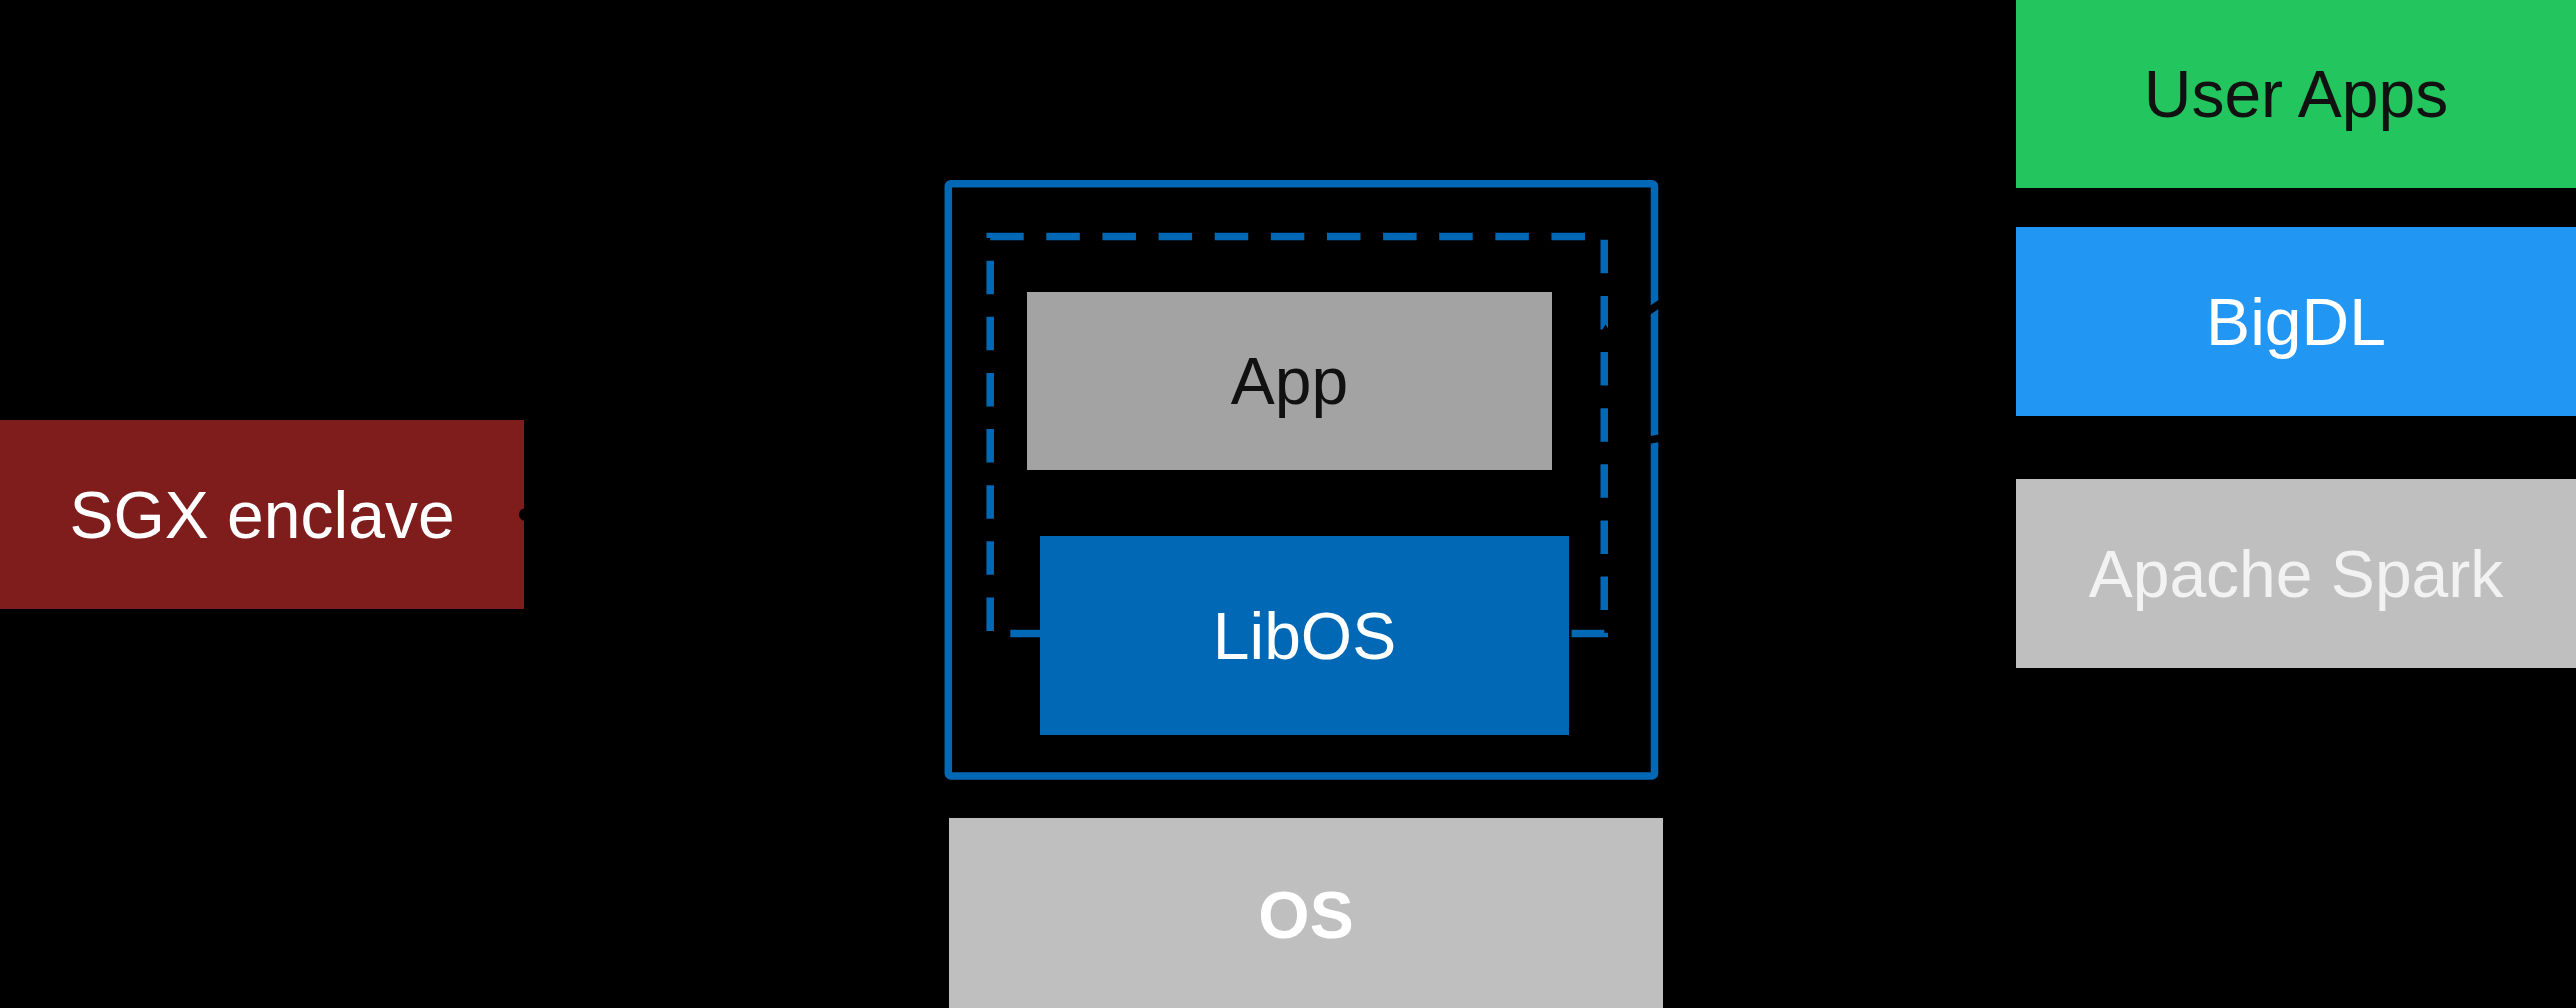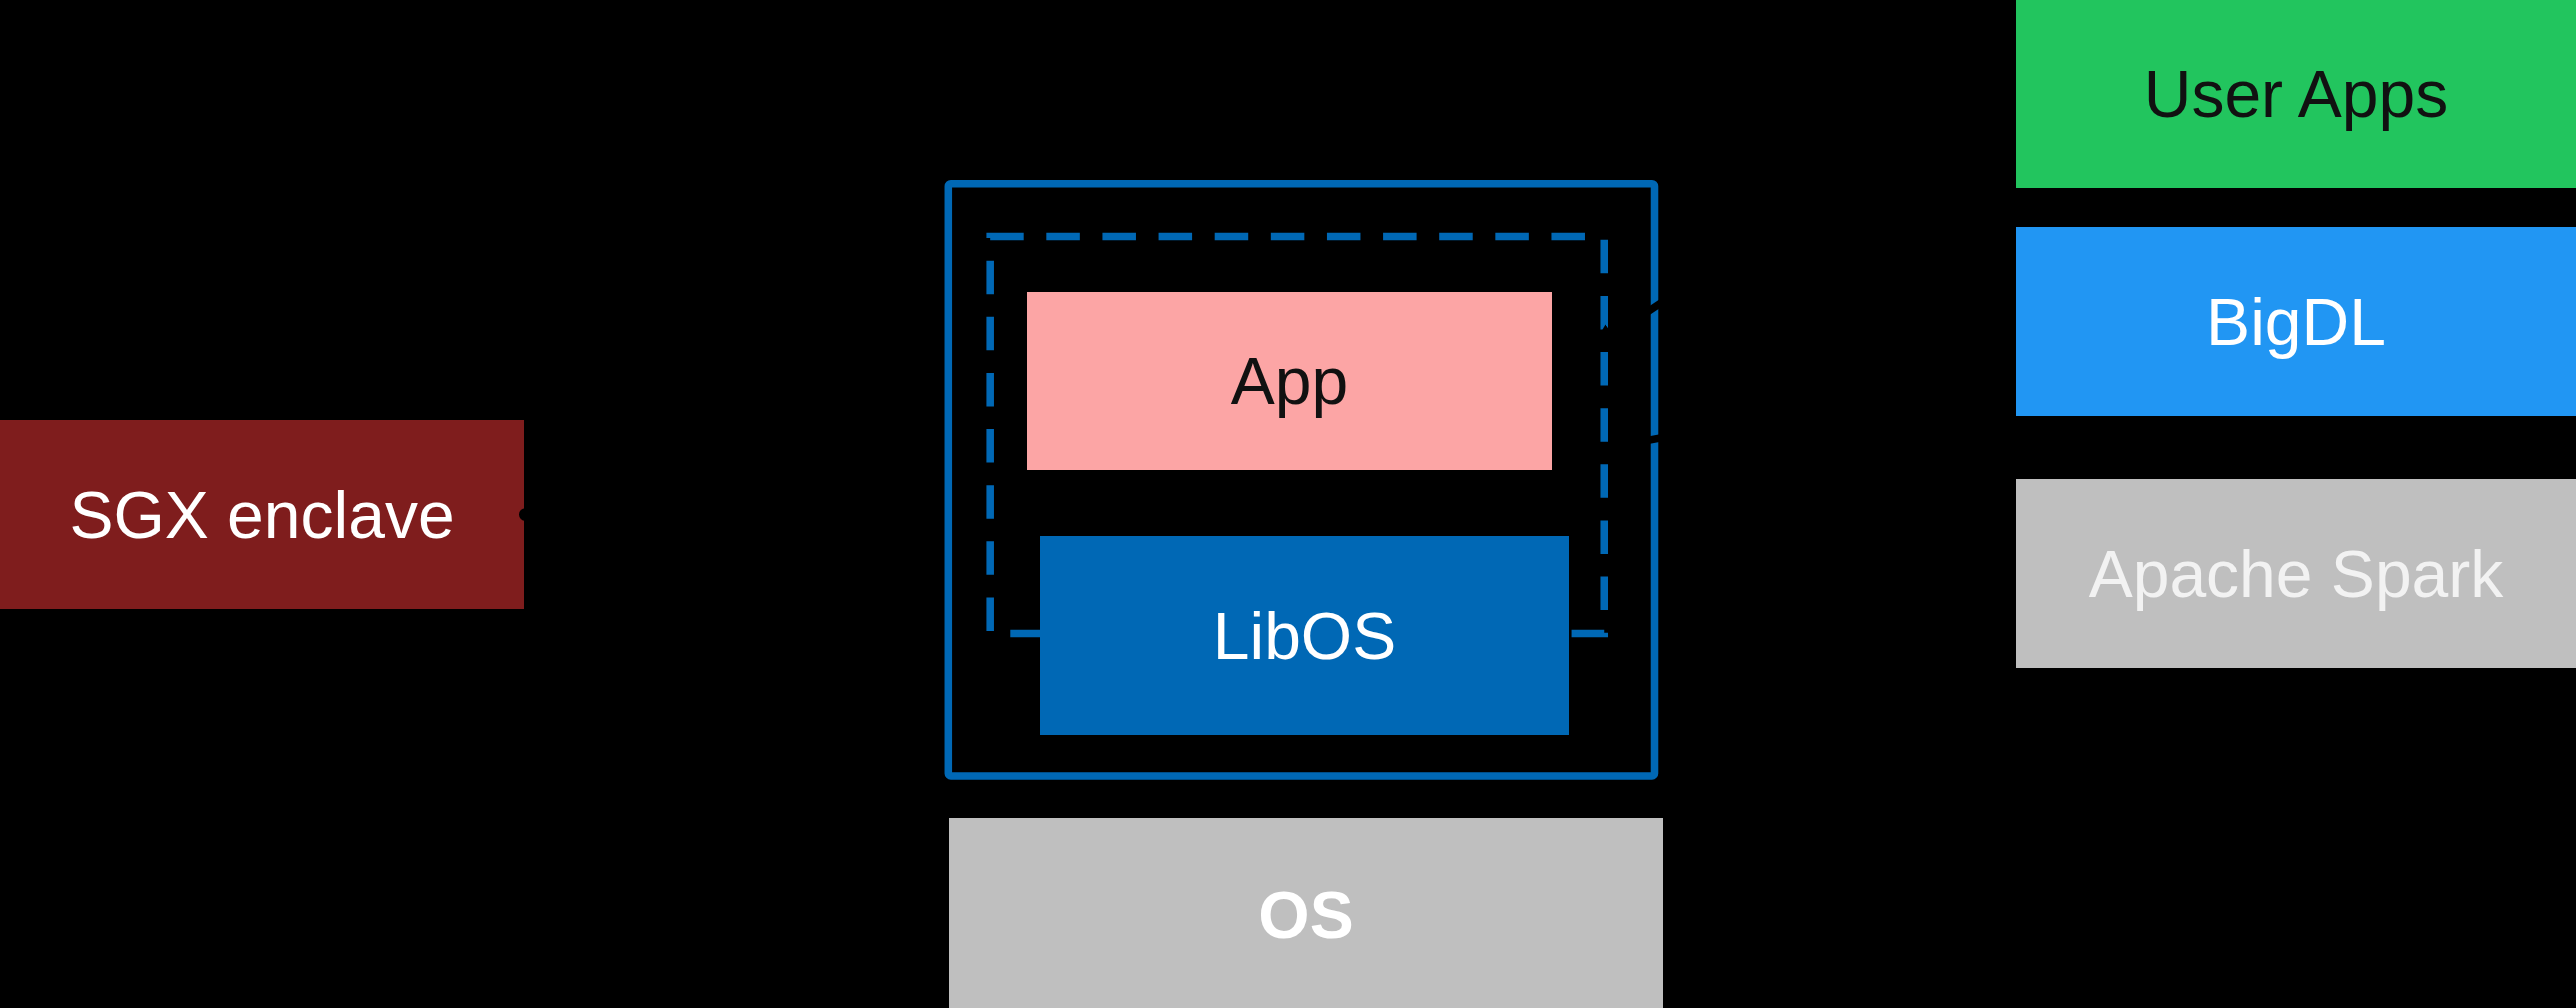--- a/index.html
+++ b/index.html
@@ -7,21 +7,21 @@
     position:relative;width:2576px;height:1009px;overflow:hidden;
     background:#000;font-family:"Liberation Sans",sans-serif;
   }
   .box{
     position:absolute;display:flex;align-items:center;justify-content:center;
     font-size:66px;line-height:1;white-space:nowrap;z-index:2;
   }
   
   #sgx-box{left:0;top:420px;width:524px;height:189px;background:#7f1d1d;color:#fff;}
   
-  #app-box{left:1027px;top:292px;width:525px;height:178px;background:#fca5a5;color:#111;}
+  #app-box{left:1027px;top:292px;width:525px;height:178px;background:#a3a3a3;color:#111;}
   #libos-box{left:1040px;top:536px;width:529px;height:199px;background:#0068B5;color:#fff;}
   #os-box{left:949px;top:818px;width:714px;height:193px;background:#BFBFBF;color:#fff;font-weight:bold;}
   
   #userapps-box{left:2016px;top:0;width:560px;height:188px;background:#22c55e;color:#111;}
   #bigdl-box{left:2016px;top:227px;width:560px;height:189px;background:#2196F3;color:#fff;}
   #spark-box{left:2016px;top:479px;width:560px;height:189px;background:#BFBFBF;color:#F2F2F2;}
   .overlay{position:absolute;left:0;top:0;pointer-events:none;}
   #borders-layer{z-index:1;}
   #artifacts-layer{z-index:3;}
 </style>

